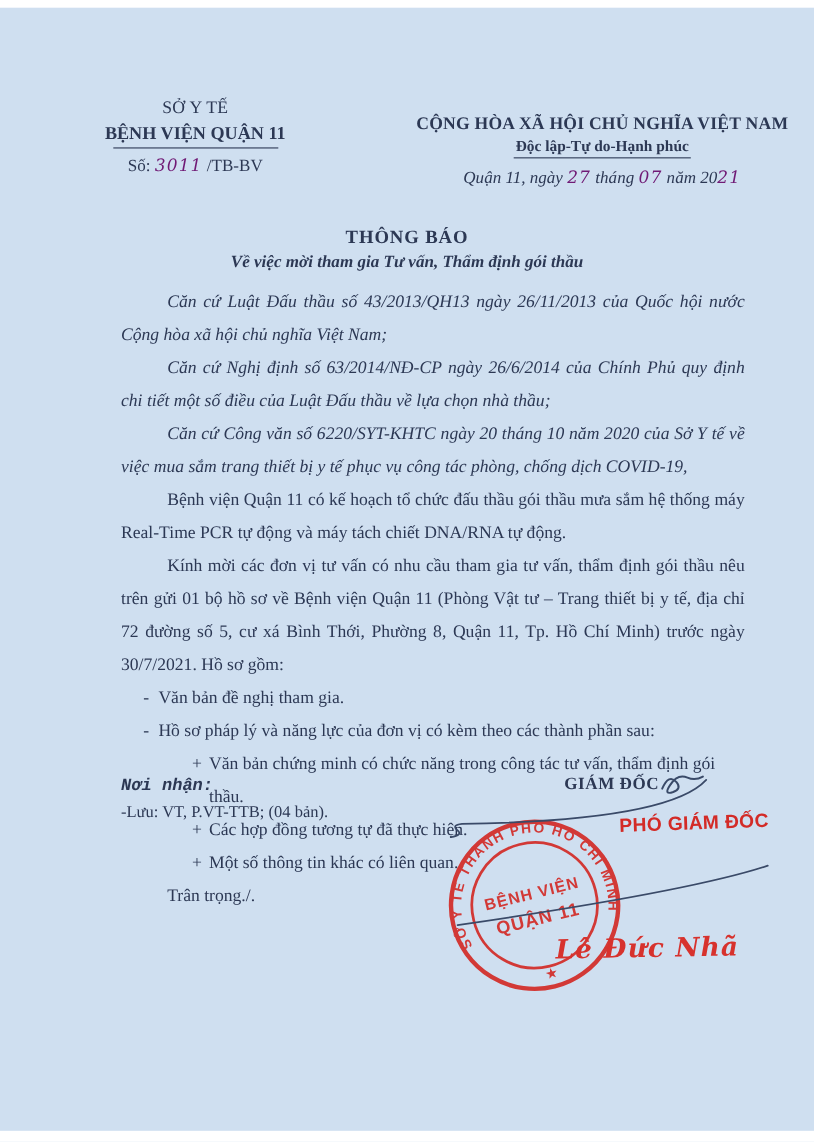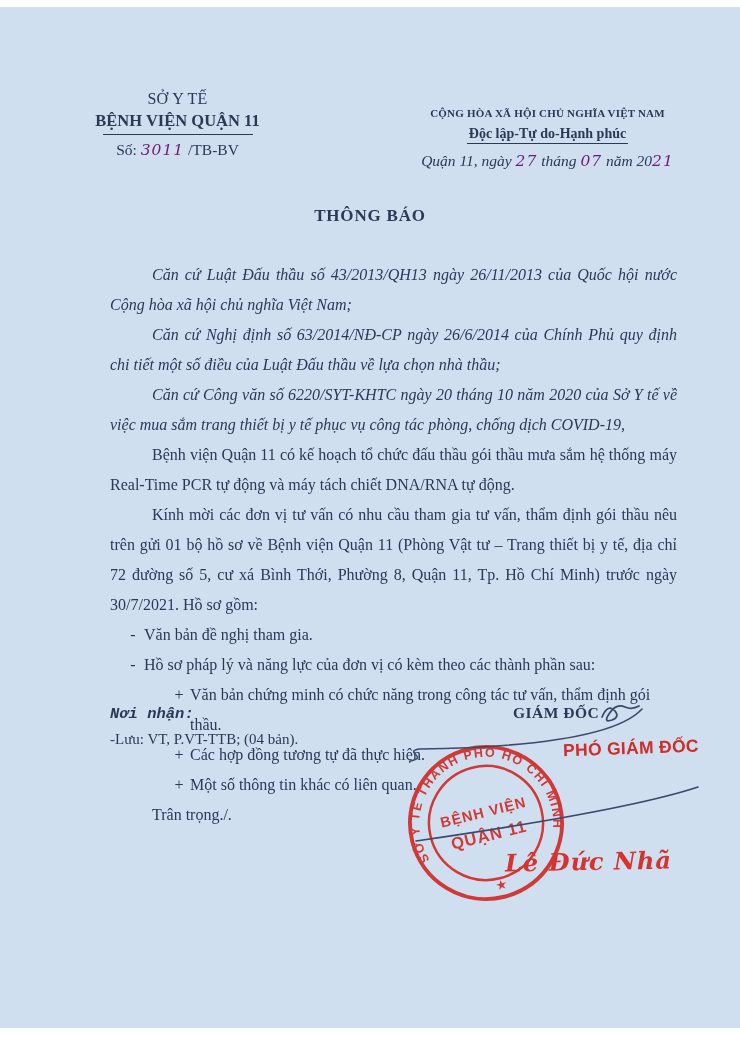--- a/index.html
+++ b/index.html
@@ -13,21 +13,21 @@
   }
   
   .hdr{position:absolute;top:74px;left:0;width:740px;display:flex;}
   .hdr-left{width:355px;text-align:center;padding-top:8px;}
   .hdr-left .l1,.hdr-left .l2{font-size:16px;letter-spacing:.3px;line-height:20px;}
   .hdr-left .l3{font-size:16.5px;font-weight:bold;line-height:22px;margin-top:1px;}
   .hdr-left .rule{width:150px;border-bottom:1.5px solid #2c3854;margin:2px auto 6px auto;}
   .hdr-left .so{font-size:15.5px;}
   .hand{font-family:"DejaVu Serif",serif;font-style:italic;color:#701a75;letter-spacing:1px;}
   .hdr-right{width:385px;text-align:center;padding-top:22px;}
-  .hdr-right .c1{font-size:11px;font-weight:bold;letter-spacing:.2px;line-height:20px;}
+  .hdr-right .c1{font-size:16px;font-weight:bold;letter-spacing:.2px;line-height:20px;}
   .hdr-right .c2{font-size:14px;font-weight:bold;display:inline-block;
     border-bottom:1.5px solid #2c3854;padding:0 2px 1px 2px;margin-top:3px;}
   .hdr-right .date{font-size:15.5px;font-style:italic;margin-top:8px;}
   
   .title-block{position:absolute;top:199px;left:0;width:740px;text-align:center;}
   .title-main{font-size:17px;font-weight:bold;letter-spacing:.8px;}
   .title-sub{font-size:15.5px;font-weight:bold;font-style:italic;margin-top:4px;}
   
   .doc-body{position:absolute;top:253px;left:110px;width:567px;
     font-size:16px;line-height:30px;text-align:justify;}
@@ -76,20 +76,21 @@
         <span class="hand">27</span>
         <span>tháng</span>
         <span class="hand">07</span>
         <span>năm</span><span>&nbsp;</span><span>20</span><span class="hand">21</span>
       </div>
     </div>
   </div>
 
   <div class="title-block">
     <div class="title-main">THÔNG BÁO</div>
+    <div class="title-sub">Về việc mời tham gia Tư vấn, Thẩm định gói thầu</div>
   </div>
 
   <div class="doc-body">
     <p class="it">Căn cứ Luật Đấu thầu số 43/2013/QH13 ngày 26/11/2013 của Quốc hội nước Cộng hòa xã hội chủ nghĩa Việt Nam;</p>
     <p class="it">Căn cứ Nghị định số 63/2014/NĐ-CP ngày 26/6/2014 của Chính Phủ quy định chi tiết một số điều của Luật Đấu thầu về lựa chọn nhà thầu;</p>
     <p class="it">Căn cứ Công văn số 6220/SYT-KHTC ngày 20 tháng 10 năm 2020 của Sở Y tế về việc mua sắm trang thiết bị y tế phục vụ công tác phòng, chống dịch COVID-19,</p>
     <p>Bệnh viện Quận 11 có kế hoạch tổ chức đấu thầu gói thầu mưa sắm hệ thống máy Real-Time PCR tự động và máy tách chiết DNA/RNA tự động.</p>
     <p>Kính mời các đơn vị tư vấn có nhu cầu tham gia tư vấn, thẩm định gói thầu nêu trên gửi 01 bộ hồ sơ về Bệnh viện Quận 11 (Phòng Vật tư – Trang thiết bị y tế, địa chỉ 72 đường số 5, cư xá Bình Thới, Phường 8, Quận 11, Tp. Hồ Chí Minh) trước ngày 30/7/2021. Hồ sơ gồm:</p>
 
     <div class="li dash">

